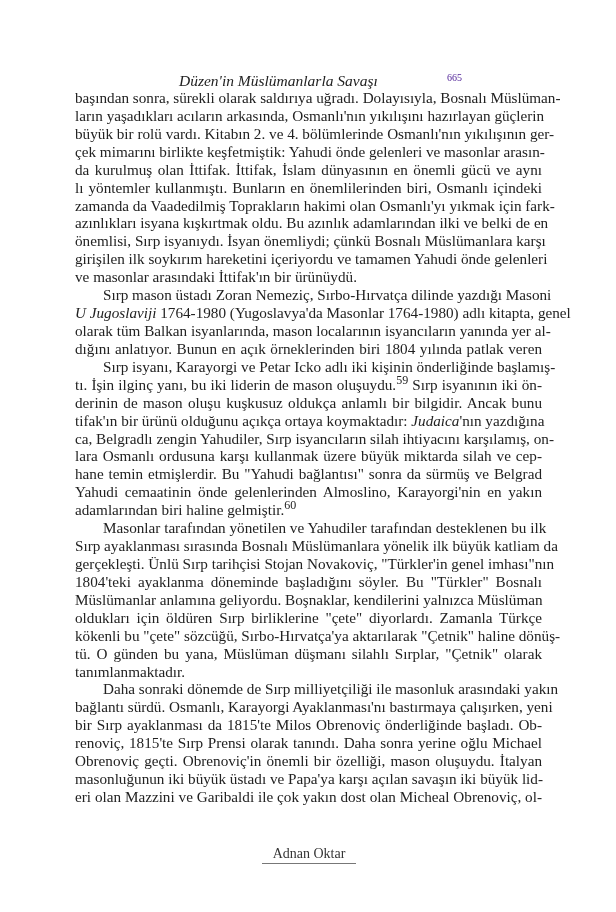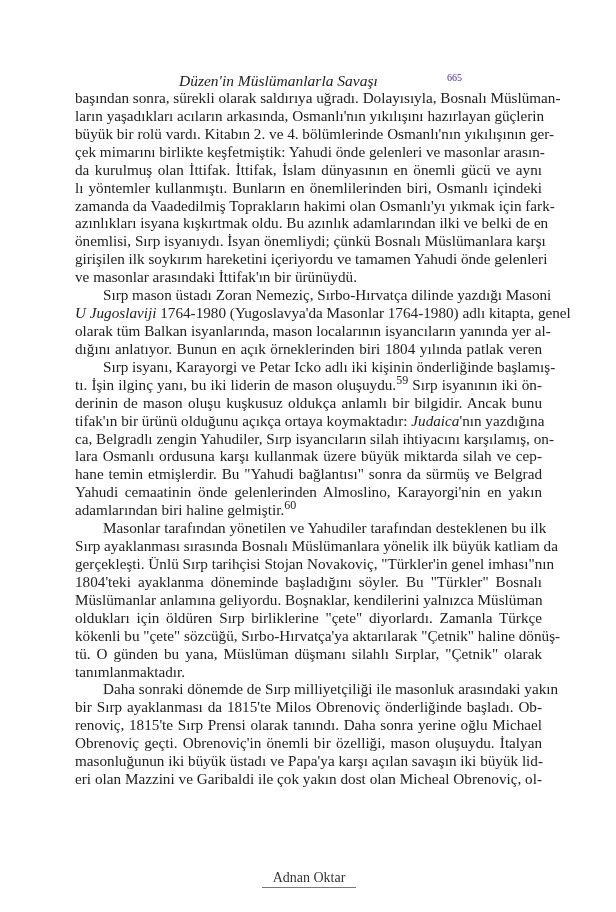--- a/index.html
+++ b/index.html
@@ -6,21 +6,21 @@
   body { width: 616px; height: 912px; position: relative; overflow: hidden; }
   .page { position: absolute; left: 0; top: 0; width: 616px; height: 820px; background: #fff; }
   .running-head { position: absolute; top: 72px; left: 0; width: 616px; height: 20px; }
   .running-title { position: absolute; left: 179px; top: 0; font-family: "Liberation Serif", serif; font-style: italic; font-size: 15.5px; color: #222; white-space: nowrap; }
   .page-number { position: absolute; left: 447px; top: 0; font-family: "Liberation Serif", serif; font-size: 10px; color: #4c1d95; }
   .body-text { position: absolute; left: 75px; top: 89px; width: 467px; font-family: "Liberation Serif", serif; font-size: 15.2px; line-height: 17.93px; color: #222; }
   .line { display: block; white-space: nowrap; text-align: justify; text-align-last: justify; height: 17.93px; }
   .line.last { text-align-last: left; }
   .line.indent { padding-left: 28px; }
   sup { font-size: 12px; line-height: 0; vertical-align: 6px; }
-  .footer { position: absolute; top: 846px; left: 262px; width: 94px; text-align: center; font-family: "Liberation Serif", serif; font-size: 14px; color: #333; border-bottom: 1px solid #777; padding-bottom: 1px; margin-top: 24px; }
+  .footer { position: absolute; top: 846px; left: 262px; width: 94px; text-align: center; font-family: "Liberation Serif", serif; font-size: 14px; color: #333; border-bottom: 1px solid #777; padding-bottom: 1px; }
   em { font-style: italic; }
 </style>
 </head>
 <body>
 
 <div class="page">
   <div class="running-head">
     <span class="running-title">Düzen'in Müslümanlarla Savaşı</span>
     <span class="page-number">665</span>
   </div>
@@ -53,20 +53,21 @@
       <span class="line indent">Masonlar tarafından yönetilen ve Yahudiler tarafından desteklenen bu ilk</span>
       <span class="line">Sırp ayaklanması sırasında Bosnalı Müslümanlara yönelik ilk büyük katliam da</span>
       <span class="line">gerçekleşti. Ünlü Sırp tarihçisi Stojan Novakoviç, "Türkler'in genel imhası"nın</span>
       <span class="line">1804'teki ayaklanma döneminde başladığını söyler. Bu "Türkler" Bosnalı</span>
       <span class="line">Müslümanlar anlamına geliyordu. Boşnaklar, kendilerini yalnızca Müslüman</span>
       <span class="line">oldukları için öldüren Sırp birliklerine "çete" diyorlardı. Zamanla Türkçe</span>
       <span class="line">kökenli bu "çete" sözcüğü, Sırbo-Hırvatça'ya aktarılarak "Çetnik" haline dönüş-</span>
       <span class="line">tü. O günden bu yana, Müslüman düşmanı silahlı Sırplar, "Çetnik" olarak</span>
       <span class="line last">tanımlanmaktadır.</span>
       <span class="line indent">Daha sonraki dönemde de Sırp milliyetçiliği ile masonluk arasındaki yakın</span>
+      <span class="line">bağlantı sürdü. Osmanlı, Karayorgi Ayaklanması'nı bastırmaya çalışırken, yeni</span>
       <span class="line">bir Sırp ayaklanması da 1815'te Milos Obrenoviç önderliğinde başladı. Ob-</span>
       <span class="line">renoviç, 1815'te Sırp Prensi olarak tanındı. Daha sonra yerine oğlu Michael</span>
       <span class="line">Obrenoviç geçti. Obrenoviç'in önemli bir özelliği, mason oluşuydu. İtalyan</span>
       <span class="line">masonluğunun iki büyük üstadı ve Papa'ya karşı açılan savaşın iki büyük lid-</span>
       <span class="line">eri olan Mazzini ve Garibaldi ile çok yakın dost olan Micheal Obrenoviç, ol-</span>
     </div>
 
   <div class="footer">Adnan Oktar</div>
 </div>
 

